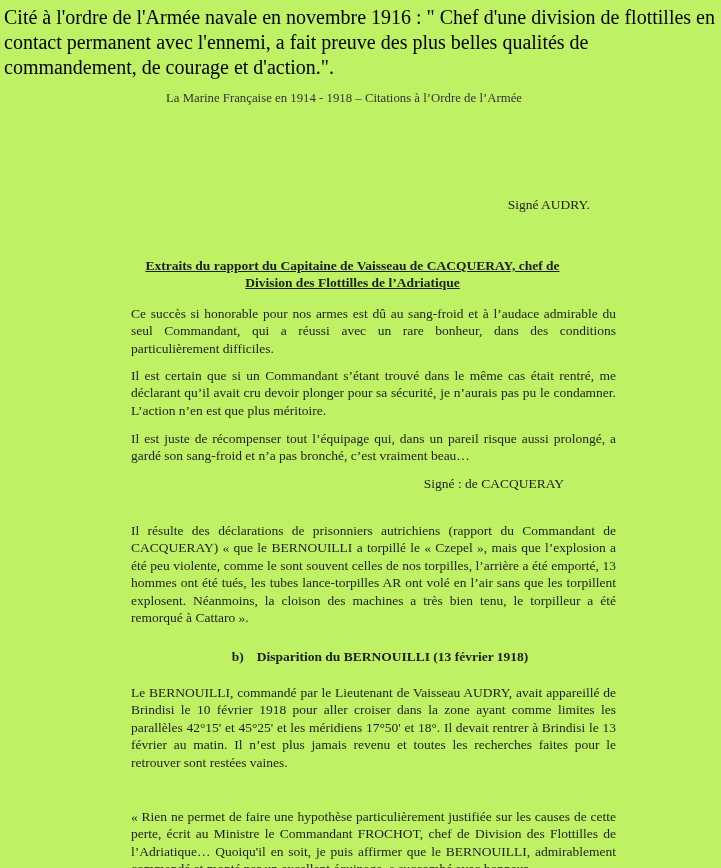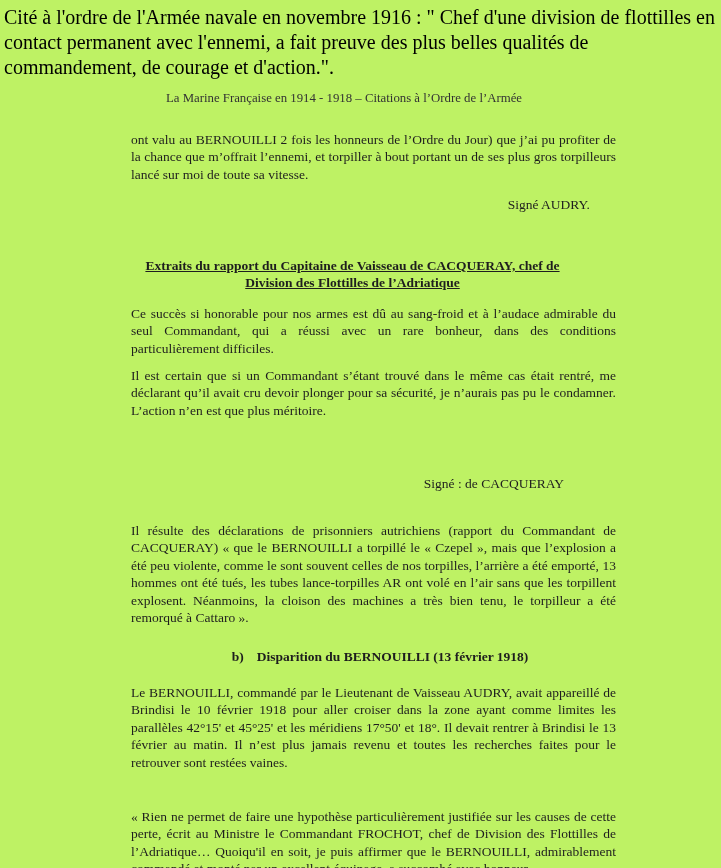--- a/index.html
+++ b/index.html
@@ -76,33 +76,33 @@
 <body>
 
 <div class="page">
 
   <p class="intro">Cité à l'ordre de l'Armée navale en novembre 1916 : " Chef d'une division de flottilles en contact permanent avec l'ennemi, a fait preuve des plus belles qualités de commandement, de courage et d'action.".</p>
 
   <div class="scan">
 
     <div class="caption">La Marine Française en 1914 - 1918 – Citations à l’Ordre de l’Armée</div>
 
-    <p class="blk p1">ont valu au BERNOUILLI 2 fois les honneurs de l’Ordre du Jour) que j’ai pu profiter de la chance que m’offrait l’ennemi, et torpiller à bout portant un de ses plus gros torpilleurs lancé sur moi de toute sa vitesse.</p>
 
     <div class="blk sig sig1">Signé AUDRY.</div>
 
     <div class="blk heading">
       <span class="hline">Extraits du rapport du Capitaine de Vaisseau de CACQUERAY, chef de</span><br>
       <span class="hline">Division des Flottilles de l’Adriatique</span>
     </div>
 
     <p class="blk p3">Il est certain que si un Commandant s’étant trouvé dans le même cas était rentré, me déclarant qu’il avait cru devoir plonger pour sa sécurité, je n’aurais pas pu le condamner. L’action n’en est que plus méritoire.</p>
 
     <p class="blk p2">Ce succès si honorable pour nos armes est dû au sang-froid et à l’audace admirable du seul Commandant, qui a réussi avec un rare bonheur, dans des conditions particulièrement difficiles.</p>
 
+    <p class="blk p4">Il est juste de récompenser tout l’équipage qui, dans un pareil risque aussi prolongé, a gardé son sang-froid et n’a pas bronché, c’est vraiment beau…</p>
 
     <div class="blk sig sig2">Signé : de CACQUERAY</div>
 
     <p class="blk p5">Il résulte des déclarations de prisonniers autrichiens (rapport du Commandant de CACQUERAY) « que le BERNOUILLI a torpillé le « Czepel », mais que l’explosion a été peu violente, comme le sont souvent celles de nos torpilles, l’arrière a été emporté, 13 hommes ont été tués, les tubes lance-torpilles AR ont volé en l’air sans que les torpillent explosent. Néanmoins, la cloison des machines a très bien tenu, le torpilleur a été remorqué à Cattaro ».</p>
 
     <div class="blk hb">
       <span class="hb-marker">b)</span><span>Disparition du BERNOUILLI (13 février 1918)</span>
     </div>
 
     <p class="blk p6">Le BERNOUILLI, commandé par le Lieutenant de Vaisseau AUDRY, avait appareillé de Brindisi le 10 février 1918 pour aller croiser dans la zone ayant comme limites les parallèles 42°15' et 45°25' et les méridiens 17°50' et 18°. Il devait rentrer à Brindisi le 13 février au matin. Il n’est plus jamais revenu et toutes les recherches faites pour le retrouver sont restées vaines.</p>

